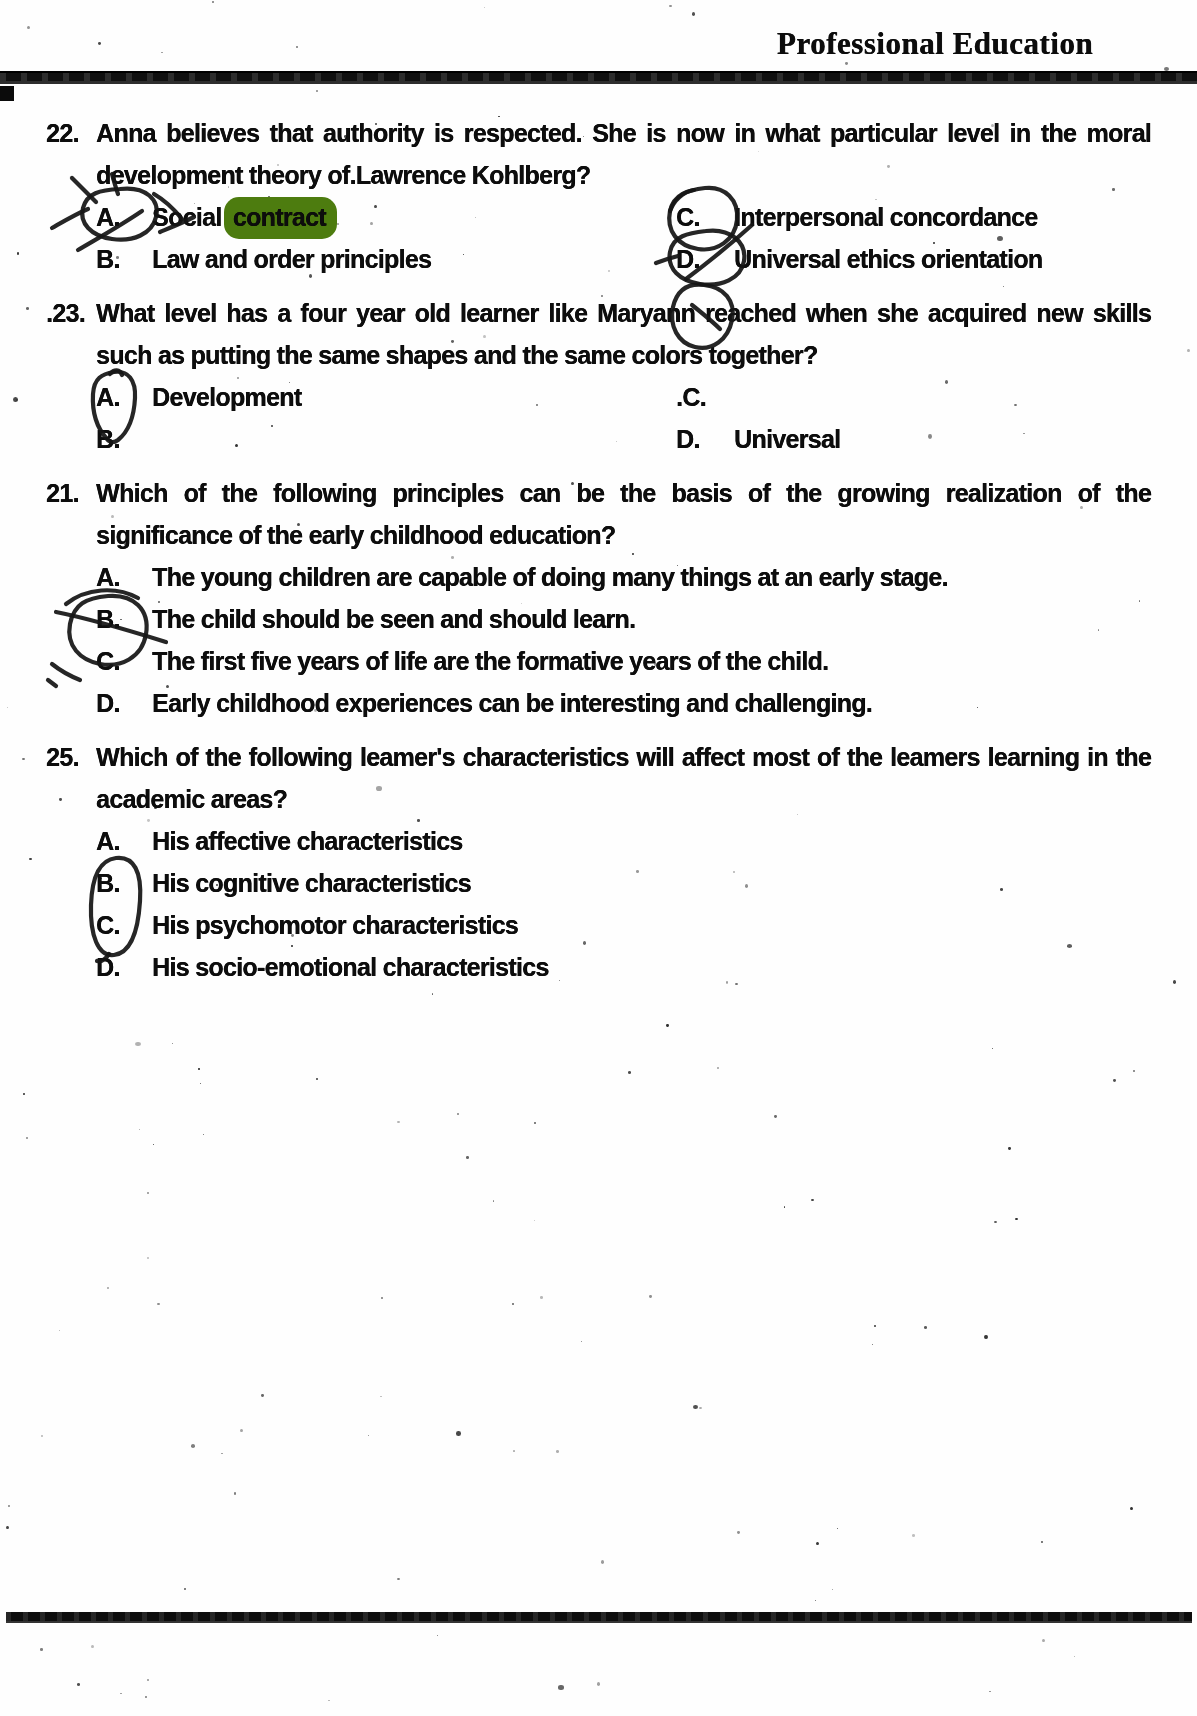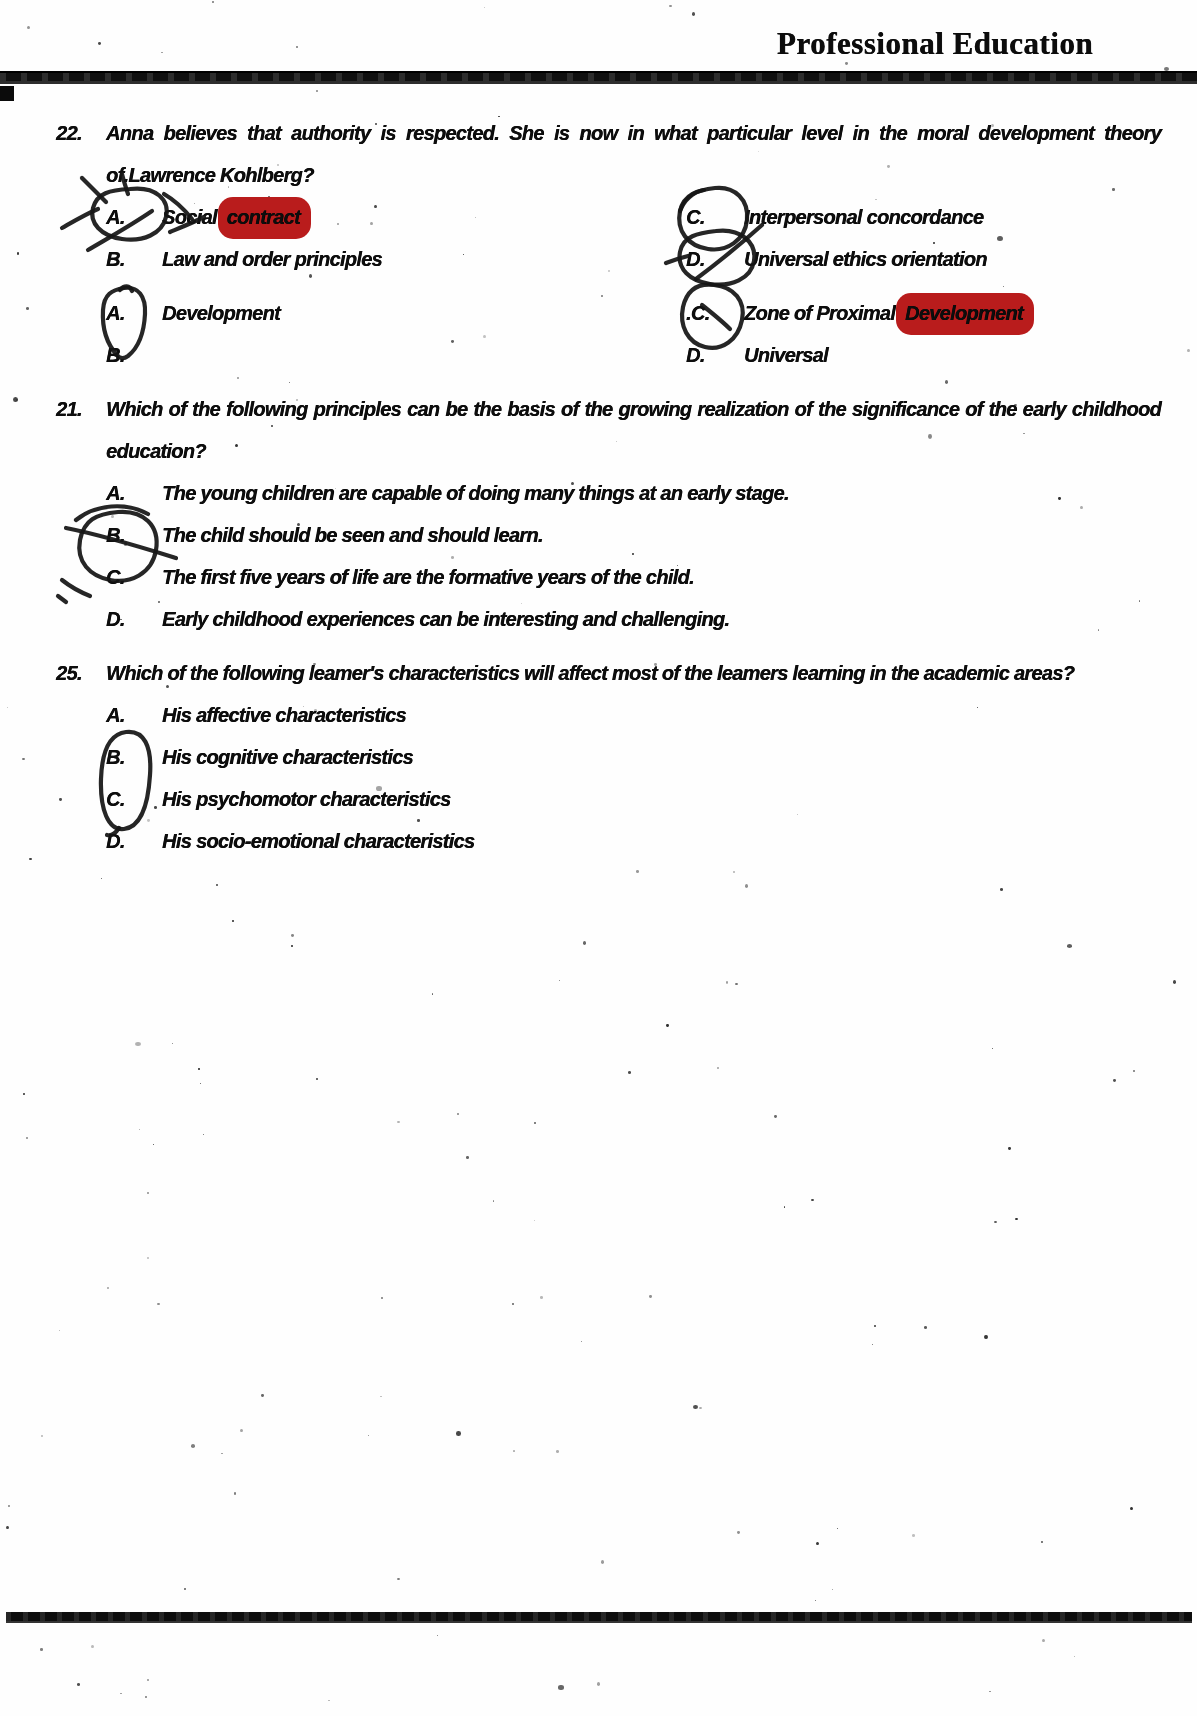--- a/index.html
+++ b/index.html
@@ -18,38 +18,38 @@
   }
   .top-rule{
     position:absolute; top:71px; left:0; width:1197px; height:13px; z-index:2;
     background:#101010;
     box-shadow:inset 0 -3px 0 #2e2e2e, inset 0 2px 0 #000;
     background-image:repeating-linear-gradient(90deg, rgba(255,255,255,0.12) 0 6px, rgba(0,0,0,0) 6px 21px);
   }
   .edge-mark{position:absolute; left:0; top:86px; width:14px; height:15px; background:#0b0b0b; z-index:2;}
 
   .content{
-    position:absolute; top:112px; left:56px; width:1105px; z-index:2;
-    font-size:20px; font-weight:700; letter-spacing:-0.7px; line-height:42px;
-    color:#0d0d0d; text-shadow:0.35px 0.35px 0 #000;font-style:italic;
+    position:absolute; top:112px; left:46px; width:1105px; z-index:2;
+    font-size:25px; font-weight:700; letter-spacing:-0.7px; line-height:42px;
+    color:#0d0d0d; text-shadow:0.35px 0.35px 0 #000;
   }
   .q{margin-bottom:12px;}
   .q-head{display:flex; align-items:flex-start;}
   .q-num{flex:0 0 50px;}
   .q-text{flex:0 1 1055px; max-width:1055px; text-align:justify;}
 
   .opts{width:100%;}
   .opts.two-col{display:grid; grid-template-columns:630px 1fr;}
   .opt{display:flex; align-items:flex-start; min-height:42px;}
   .opt .letter{position:relative; flex:0 0 56px; margin-left:50px;}
   .opt.right .letter{margin-left:0; flex:0 0 58px;}
   .otext{flex:1;}
 
   mark{
-    background:#b91c1c; color:inherit;
+    background:#4d7c0f; color:inherit;
     padding:4px 11px 5px 9px; margin:-4px -4px -5px -4px;
     border-radius:15px; display:inline-block; line-height:33px;
   }
 
   .annot{position:absolute; overflow:visible; z-index:3; pointer-events:none;}
   .annot path{fill:none; stroke:#161616; stroke-width:4.2; stroke-linecap:round; stroke-linejoin:round; opacity:0.93;}
 
   .footer-rule{
     position:absolute; top:1612px; left:6px; width:1186px; height:11px; z-index:2;
     background:#0d0d0d; box-shadow:inset 0 -2px 0 #343434;
@@ -296,31 +296,34 @@
                   <path d="M4,42 C12,39 18,37 26,35"></path>
                   <path d="M52,64 C72,66 84,80 80,99 C76,119 60,130 43,126 C26,122 17,105 21,86 C25,69 36,62 52,64"></path>
                   <path d="M40,84 C50,92 60,100 68,108"></path>
                 </svg></span><span>D.</span></span>
           <span class="otext"><span>Universal ethics orientation</span></span>
         </div>
       </div>
     </section>
 
     <section class="q">
+      <div class="q-head">
+        <span class="q-num">.23.</span>
+        <span class="q-text">What level has a four year old learner like Maryann reached when she acquired new skills such as putting the same shapes and the same colors together?</span>
+      </div>
       <div class="opts two-col">
         <div class="opt">
           <span class="letter"><span class="annot-host"><svg class="annot" style="left:-12px;top:-10px;width:60px;height:86px" viewBox="0 0 60 86">
                   <path d="M30,6 C44,4 52,14 51,32 C50,52 44,66 34,74 C30,77 26,77 23,73 C13,62 8,46 9,28 C10,12 18,8 30,6"></path>
                   <path d="M26,8 C30,3 36,3 38,9"></path>
                 </svg></span><span>A.</span></span>
           <span class="otext"><span>Development</span></span>
         </div>
         <div class="opt right">
           <span class="letter"><span>.C.</span></span>
-          <span class="otext"><span>Zone of Proximal </span><mark>Development</mark></span>
         </div>
         <div class="opt">
           <span class="letter"><span>B.</span></span>
         </div>
         <div class="opt right">
           <span class="letter"><span>D.</span></span>
           <span class="otext"><span>Universal</span></span>
         </div>
       </div>
     </section>

